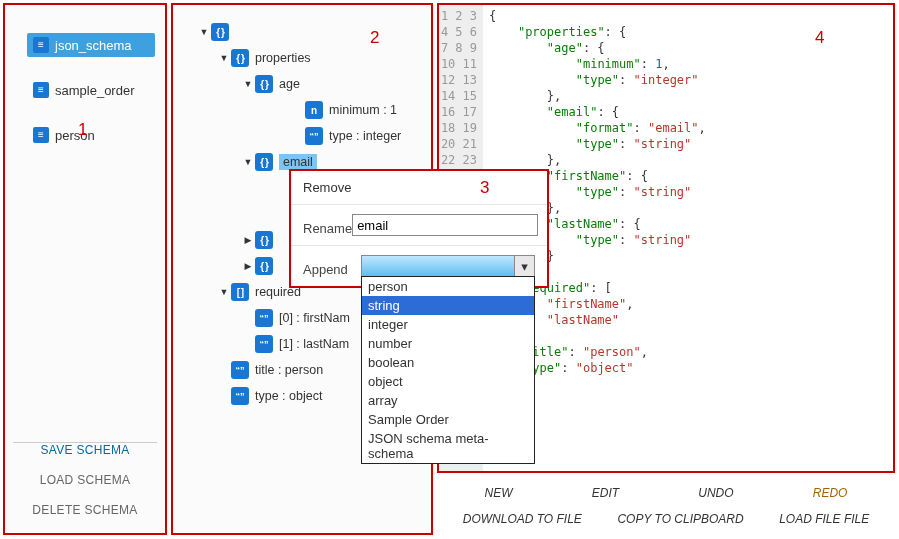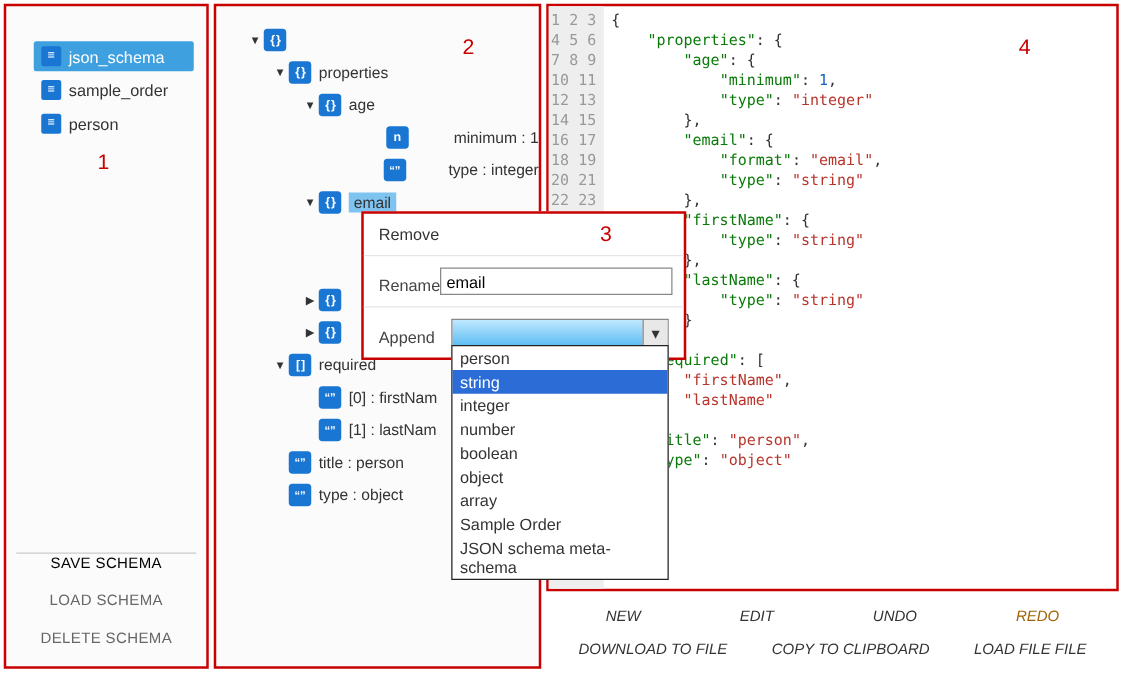--- a/index.html
+++ b/index.html
@@ -30,42 +30,42 @@
     pointer-events: none;
   }
   .lbl1 { left: 78px; top: 120px; }
   .lbl2 { left: 370px; top: 28px; }
   .lbl4 { left: 815px; top: 28px; }
 
   
   .schema-list { padding: 28px 10px 0 22px; }
   .schema-item {
     display: flex; align-items: center;
-    padding: 4px 6px; margin-bottom: 3px;
+    padding: 4px 6px; margin-bottom: 21px;
     cursor: pointer; border-radius: 2px;
   }
   .schema-item.selected { background: #3fa0e0; color: #fff; }
   .file-icon {
     width: 16px; height: 16px;
     background: #1976d2; border-radius: 2px;
     margin-right: 6px; display: inline-flex;
     align-items: center; justify-content: center;
   }
   .file-icon::before {
     content: "≡"; color: #fff; font-size: 10px; line-height: 1;
   }
   .schema-actions {
     position: absolute; left: 0; right: 0; bottom: 8px;
     text-align: center;
   }
   .schema-actions div {
     padding: 8px 0; color: #666; font-size: 12px;
     letter-spacing: .3px; cursor: pointer;
   }
-  .schema-actions div:first-child { color: #000000; margin-top: 12px; }
+  .schema-actions div:first-child { color: #0369a1; margin-top: 12px; }
   .pane1 hr { position:absolute; left:8px; right:8px; bottom:90px; border:none; border-top:1px solid #ccc;}
 
   
   .tree { padding: 14px 0 0 0; font-size: 12.5px; color:#333;}
   .tree-row { display:flex; align-items:center; height:26px; white-space:nowrap;}
   .caret { width:10px; text-align:center; color:#333; font-size:9px; margin-right:2px;}
   .badge {
     width:18px; height:18px; border-radius:3px;
     display:inline-flex; align-items:center; justify-content:center;
     color:#fff; font-size:10px; font-weight:bold; margin-right:6px;
@@ -75,21 +75,21 @@
   .badge.arr::before { content:"[ ]"; letter-spacing:-1px;}
   .badge.str::before { content:"“”"; font-size:9px;}
   .badge.num::before { content:"n"; }
   .tree-row.sel .tree-label { background:#7fc4f0; padding:1px 4px;}
   .tree-label {}
 
   
   .d0 { padding-left: 26px;}
   .d1 { padding-left: 46px;}
   .d2 { padding-left: 70px;}
-  .d3 { padding-left: 94px; justify-content: space-between;}
+  .d3 { padding-left: 120px;}
 
   
   .popup {
     position:absolute; left:289px; top:169px; width:260px;
     background:#fff; border:2px solid #c90000; z-index:50;
     font-size:13px;
   }
   .lbl3 { position:absolute; left:480px; top:178px; color:#c90000; font-size:17px; z-index:60;}
   .popup-row { padding:9px 12px; border-bottom:1px solid #e6e6e6; display:flex; align-items:flex-end;}
   .popup-row:first-child { cursor:pointer;}

